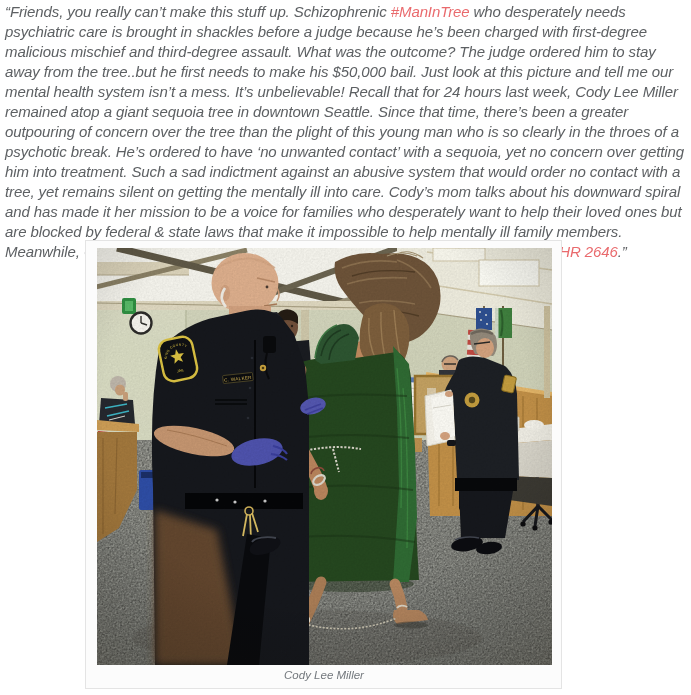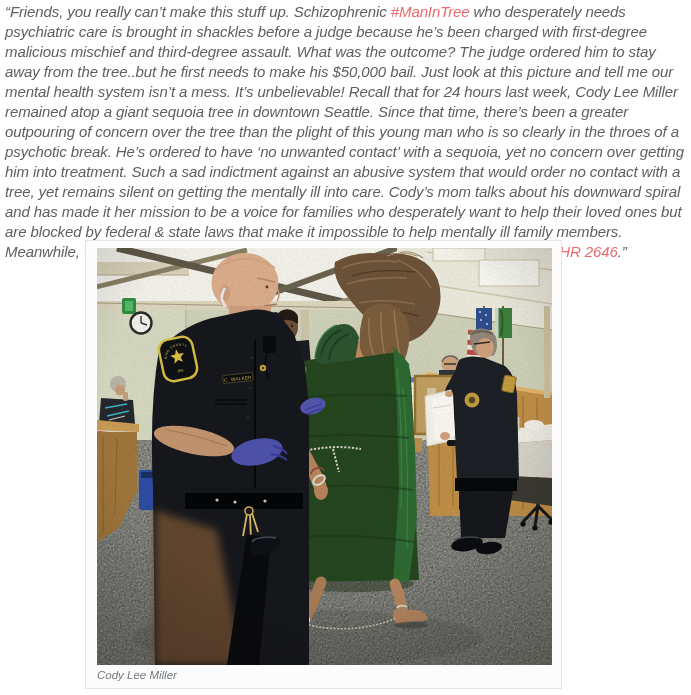--- a/index.html
+++ b/index.html
@@ -7,21 +7,21 @@
         font-family:"Liberation Sans",sans-serif;}
   .post-text{position:absolute;left:5px;top:2px;width:681px;margin:0;
              font-style:italic;font-size:15px;line-height:20px;letter-spacing:-0.1px;
              color:#5d6063;}
   .post-text a{color:#e96a6d;text-decoration:none;font-style:italic;cursor:pointer;}
   .photo-figure{position:absolute;left:85px;top:240px;width:477px;height:449px;margin:0;
                 box-sizing:border-box;border:1px solid #e4e4e4;background:#fcfcfc;
                 padding:7px 10px 0 11px;}
   .photo-frame{width:455px;height:417px;overflow:hidden;}
   .photo-frame svg{display:block;}
-  figcaption{margin-top:4px;text-align:left;font-style:italic;font-size:11.5px;
+  figcaption{margin-top:4px;text-align:center;font-style:italic;font-size:11.5px;
              color:#73787d;}
 </style>
 </head>
 <body>
 
 <div class="page">
 
   <p class="post-text"><span>“Friends, you really can’t make this stuff up. Schizophrenic </span><a href="#">#ManInTree</a><span> who desperately needs psychiatric care is brought in shackles before a judge because he’s been charged with first-degree malicious mischief and third-degree assault. What was the outcome? The judge ordered him to stay away from the tree..but he first needs to make his $50,000 bail. Just look at this picture and tell me our mental health system isn’t a mess. It’s unbelievable! Recall that for 24 hours last week, Cody Lee Miller remained atop a giant sequoia tree in downtown Seattle. Since that time, there’s been a greater outpouring of concern over the tree than the plight of this young man who is so clearly in the throes of a psychotic break. He’s ordered to have ‘no unwanted contact’ with a sequoia, yet no concern over getting him into treatment. Such a sad indictment against an abusive system that would order no contact with a tree, yet remains silent on getting the mentally ill into care. Cody’s mom talks about his downward spiral and has made it her mission to be a voice for families who desperately want to help their loved ones but are blocked by federal &amp; state laws that make it impossible to help mentally ill family members. Meanwhile, Congress is still stalling my Helping Families in Mental Health Crisis Act, </span><a href="#">HR 2646</a><span>.”</span></p>
 
   <figure class="photo-figure">

